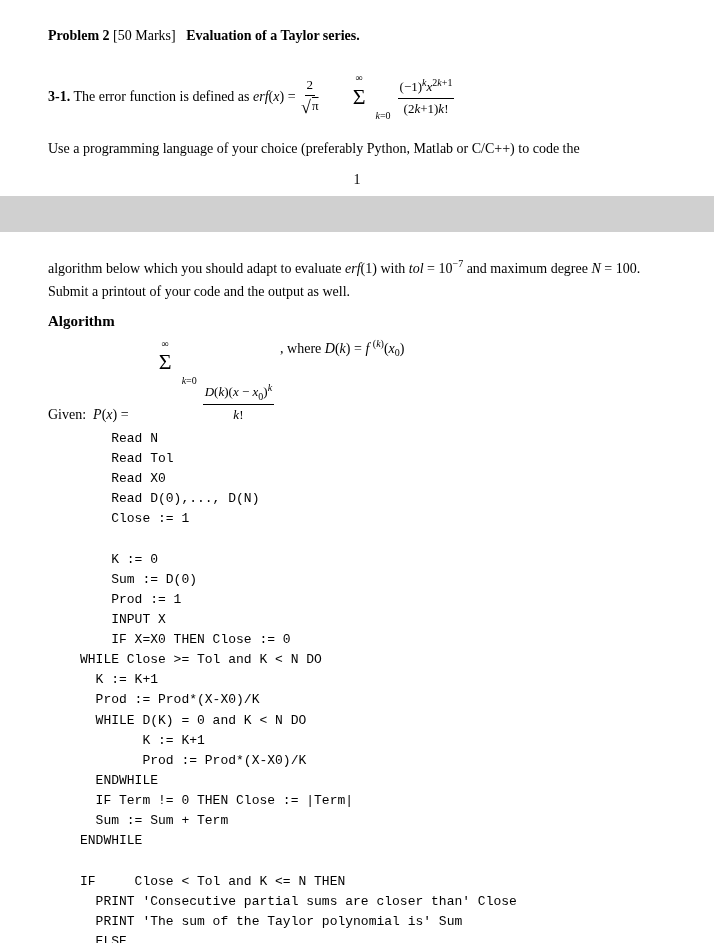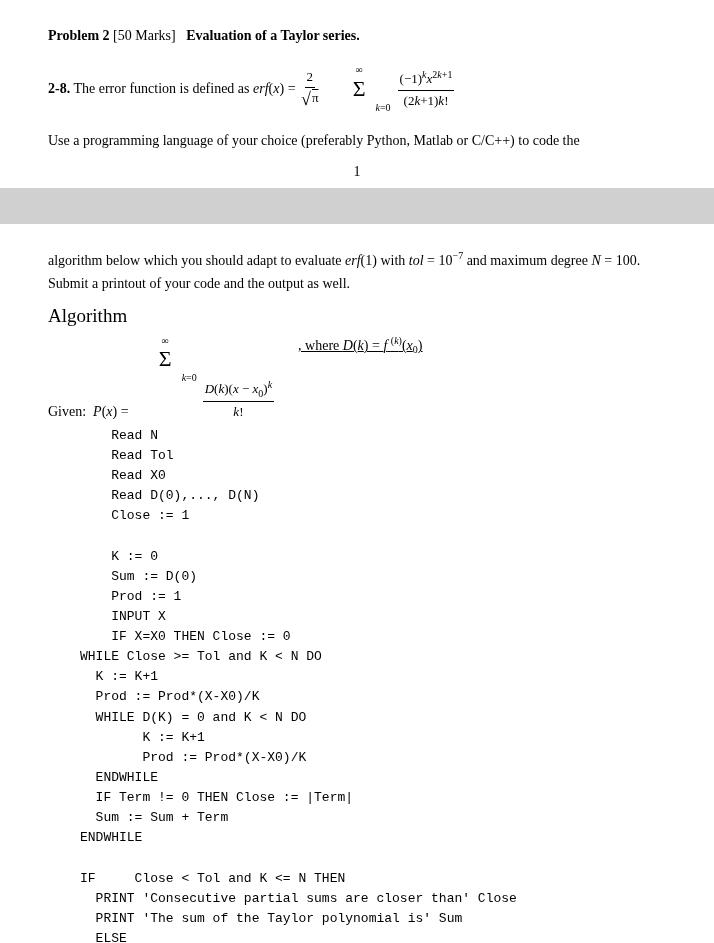--- a/index.html
+++ b/index.html
@@ -12,21 +12,21 @@
     .page {
       width: 714px;
       min-height: 943px;
       background: #fff;
       margin: 0 auto;
       padding: 28px 48px 32px 48px;
       position: relative;
     }
     .problem-title {
       font-size: 14px;
-      margin-bottom: 12px;
+      margin-bottom: 20px;
     }
     .problem-title strong {
       font-weight: bold;
     }
     .section-21 {
       margin-bottom: 6px;
       line-height: 1.6;
     }
     .formula-block {
       display: flex;
@@ -49,22 +49,22 @@
       background: #d0d0d0;
       margin: 0 -48px;
       width: calc(100% + 96px);
     }
     .algo-intro {
       margin: 24px 0 10px 0;
       line-height: 1.65;
       font-family: Liberation Serif, serif;
     }
     .algorithm-title {
-      font-weight: normal;
-      font-size: 19px;
+      font-weight: bold;
+      font-size: 15px;
       margin-bottom: 6px;
     }
     .given-line {
       display: flex;
       align-items: flex-end;
       margin-bottom: 4px;
       line-height: 1.5;
     }
     .compute-line {
       margin-bottom: 14px;
@@ -125,21 +125,21 @@
 
 <div class="page">
 
   <div class="problem-title">
     <strong>Problem 2</strong>
     <span> [50 Marks] &nbsp; </span>
     <strong>Evaluation of a Taylor series.</strong>
   </div>
 
   <div class="section-21">
-    <strong>2-8.</strong>
+    <strong>3-1.</strong>
     <span> The error function is defined as <em>erf</em>(<em>x</em>) = </span>
     
     <span class="formula-block" style="display:inline-flex;align-items:center;vertical-align:middle;">
       <span class="frac">
         <span class="num">2</span>
         <span class="den">
           <span class="sqrt-wrap">
             <span class="sqrt-sym">√</span>
               <span style="text-decoration:overline;font-size:13px;">π</span>
           </span>
@@ -179,21 +179,21 @@
       <span style="display:inline-flex;align-items:flex-start;margin-left:2px;">
         <span class="big-sum">
           <span class="top-lim">∞</span>
           <span class="sigma">Σ</span>
           <span class="bot-lim"><em>k</em>=0</span>
         </span>
         <span class="frac" style="margin-left:3px;margin-top:44px;">
           <span class="num"><em>D</em>(<em>k</em>)(<em>x</em> − <em>x</em><sub>0</sub>)<sup><em>k</em></sup></span>
           <span class="den"><em>k</em>!</span>
         </span>
-        <span style="margin-left:24px;text-decoration:underline;">, where <em>D</em>(<em>k</em>) = <em>f</em> <sup>(<em>k</em>)</sup>(<em>x</em><sub>0</sub>)</span>
+        <span style="margin-left:6px;">, where <em>D</em>(<em>k</em>) = <em>f</em> <sup>(<em>k</em>)</sup>(<em>x</em><sub>0</sub>)</span>
       </span>
     </div>
 
 
     <div class="code-block">
       <div>&nbsp;&nbsp;&nbsp;&nbsp;Read N</div>
       <div>&nbsp;&nbsp;&nbsp;&nbsp;Read Tol</div>
       <div>&nbsp;&nbsp;&nbsp;&nbsp;Read X0</div>
       <div>&nbsp;&nbsp;&nbsp;&nbsp;Read D(0),..., D(N)</div>
       <div>&nbsp;&nbsp;&nbsp;&nbsp;Close := 1</div>

